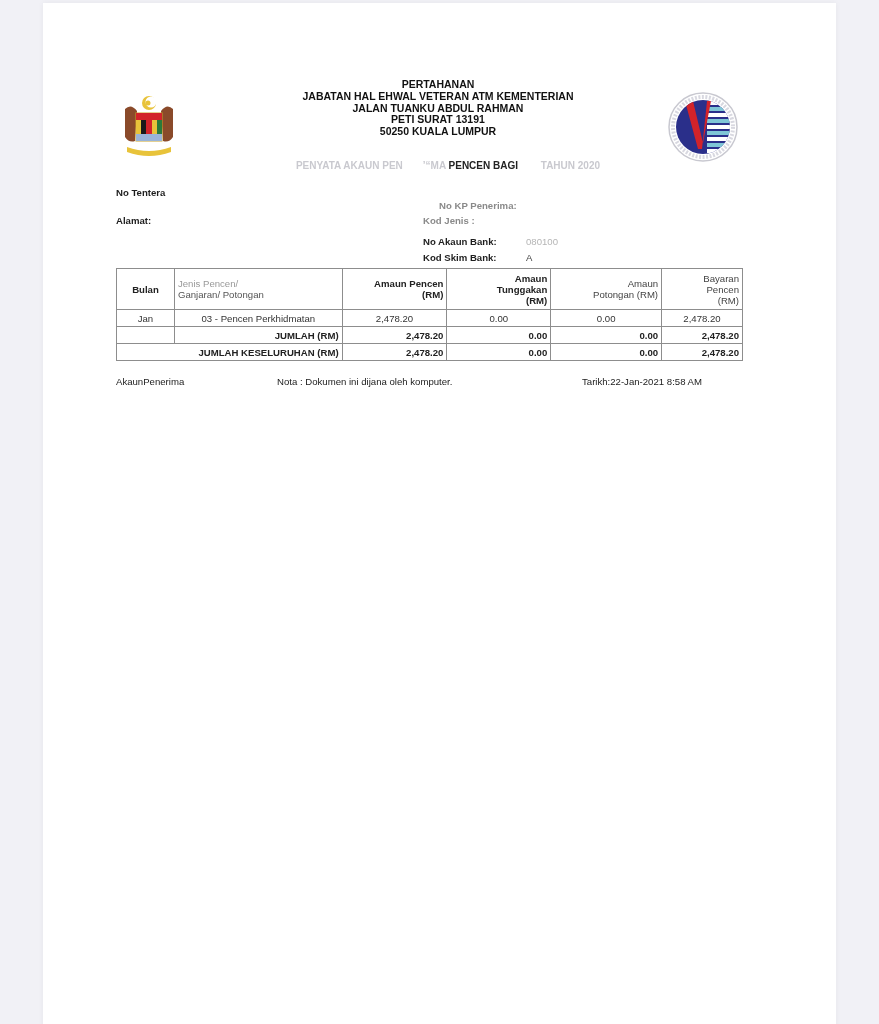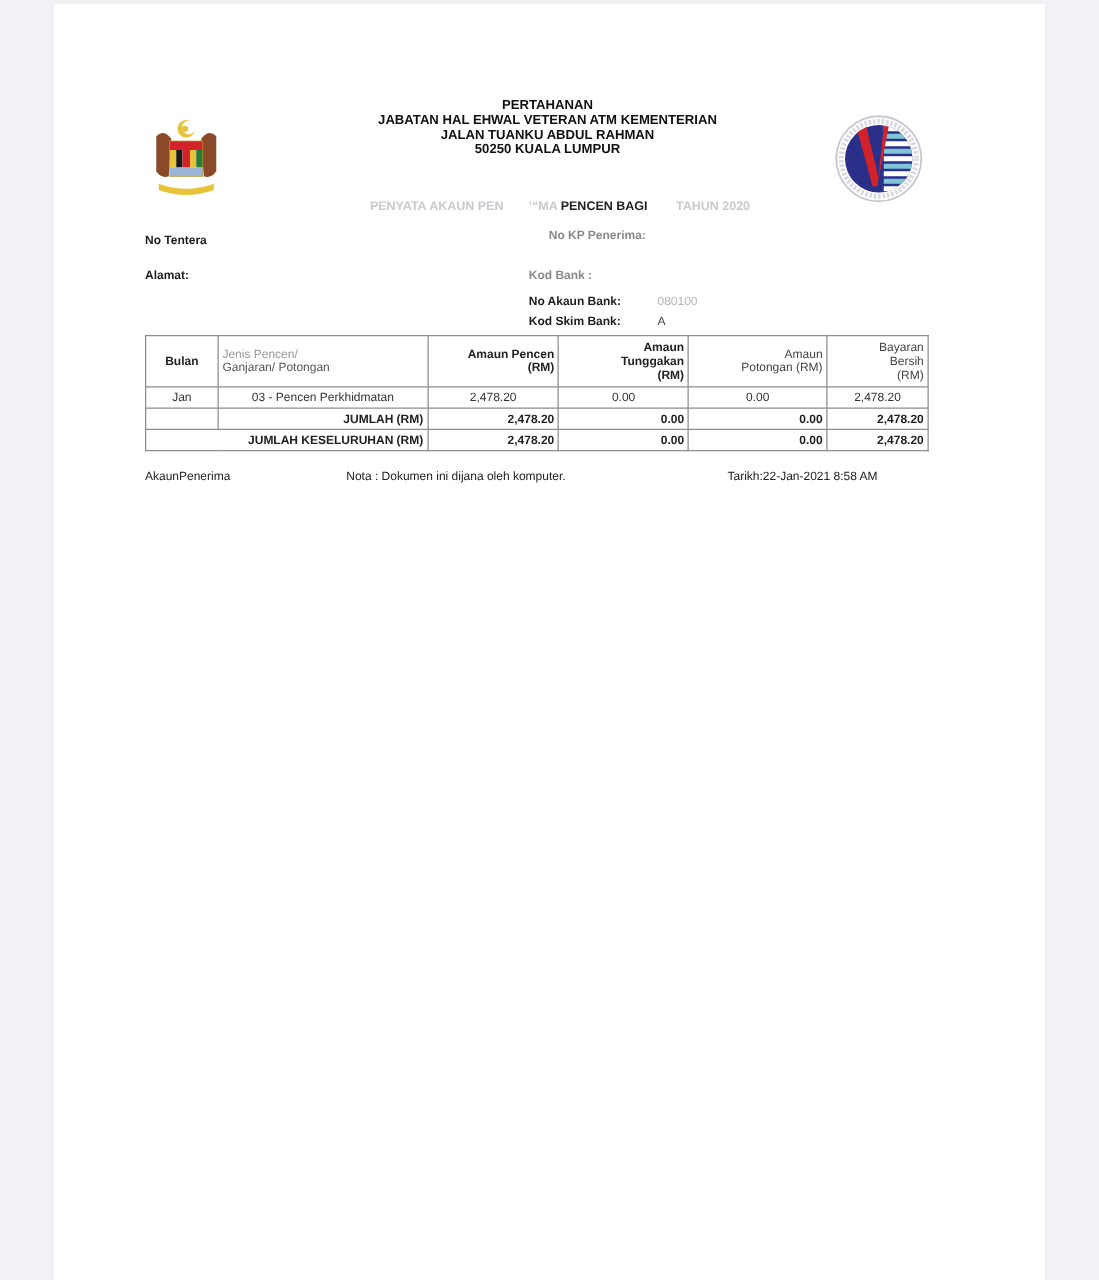--- a/index.html
+++ b/index.html
@@ -99,20 +99,21 @@
       <rect x="17" y="41" width="26" height="7" fill="#9ab4d8"></rect>
 
       <path d="M8 54 q22 8 44 0 l0 5 q-22 8 -44 0 z" fill="#e8c33a"></path>
     </svg>
   </div>
 
   <div class="abs header-block">
     <div>PERTAHANAN</div>
     <div>JABATAN HAL EHWAL VETERAN ATM KEMENTERIAN</div>
     <div>JALAN TUANKU ABDUL RAHMAN</div>
+    <div>PETI SURAT 13191</div>
     <div>50250 KUALA LUMPUR</div>
   </div>
 
   <div class="abs logo-right">
     <svg width="72" height="72" viewBox="0 0 72 72">
       <defs>
         <clipPath id="inner">
             <circle cx="36" cy="36" r="27"></circle>
           </clipPath>
       </defs>
@@ -137,24 +138,24 @@
   <div class="abs statement-title">
     <span class="faded">PENYATA AKAUN PEN</span><span class="faded">’“MA</span><span class="strong"> PENCEN BAGI</span><span class="faded"> TAHUN 2020</span>
   </div>
 
   <div class="abs field-label" style="left:73px; top:184px;">No Tentera</div>
   <div class="abs field-value" style="left:150px; top:184px;"></div>
 
   <div class="abs field-label" style="left:73px; top:212px;">Alamat:</div>
   <div class="abs field-value" style="left:150px; top:212px;"></div>
 
-  <div class="abs field-label light" style="left:380px; top:180px;padding-left:16px;">No KP Penerima:</div>
+  <div class="abs field-label light" style="left:380px; top:197px;padding-left:16px;">No KP Penerima:</div>
   <div class="abs field-value" style="left:483px; top:184px;"></div>
 
-  <div class="abs field-label light" style="left:380px; top:212px;">Kod Bank :</div>
+  <div class="abs field-label light" style="left:380px; top:212px;">Kod Jenis :</div>
   <div class="abs field-value" style="left:483px; top:212px;"></div>
 
   <div class="abs field-label" style="left:380px; top:233px;">No Akaun Bank:</div>
   <div class="abs field-value" style="left:483px; top:233px;">080100</div>
 
   <div class="abs field-label" style="left:380px; top:249px;">Kod Skim Bank:</div>
   <div class="abs field-value dark" style="left:483px; top:249px;">A</div>
 
   <table class="stmt-table">
     <colgroup>
@@ -180,21 +181,21 @@
           <div>Amaun</div>
           <div>Tunggakan</div>
           <div>(RM)</div>
         </th>
         <th style="font-weight:normal;color:#444;">
           <div>Amaun</div>
           <div>Potongan (RM)</div>
         </th>
         <th style="font-weight:normal;color:#444;">
           <div>Bayaran</div>
-          <div>Bersih</div>
+          <div>Pencen</div>
           <div>(RM)</div>
         </th>
       </tr>
     </thead>
     <tbody>
       <tr class="data">
         <td class="center">Jan</td>
         <td class="left">03 - Pencen Perkhidmatan</td>
         <td>2,478.20</td>
         <td>0.00</td>

